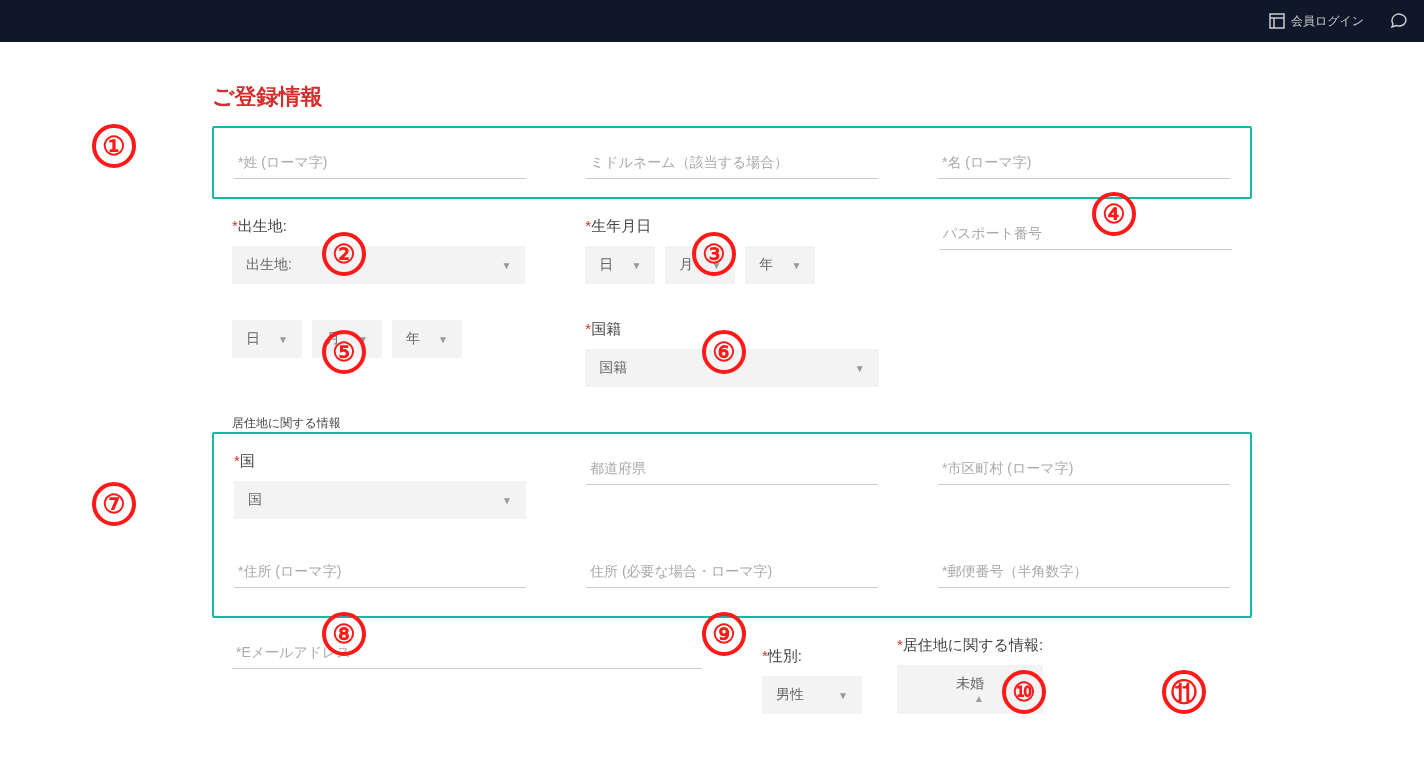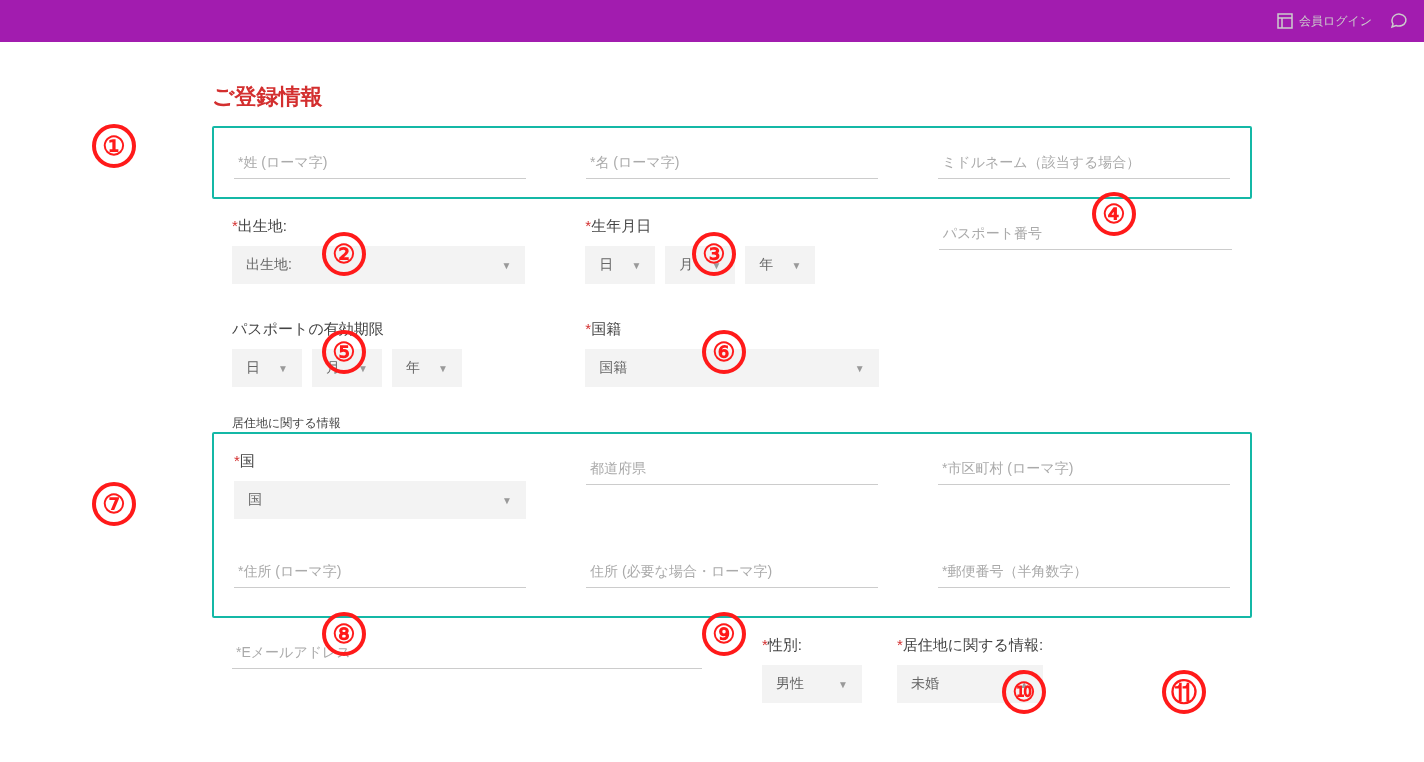--- a/index.html
+++ b/index.html
@@ -1,19 +1,19 @@
 <!DOCTYPE html>
 <html><head>
 <meta charset="utf-8">
 <style>
   * { box-sizing: border-box; margin: 0; padding: 0; }
   body { font-family: "Hiragino Sans", "Meiryo", sans-serif; background: #fff; color: #333; }
   .topbar {
-    background: #a21caf; height: 42px; display: flex; align-items: center;
-    justify-content: flex-end; padding: 16px 16px; color: #ccc; font-size: 12px;
+    background: #0f172a; height: 42px; display: flex; align-items: center;
+    justify-content: flex-end; padding: 16px 16px; color: #ccc; font-size: 12px; gap: 8px;
   }
   .topbar .login { display: flex; align-items: center; gap: 6px; margin-right: 18px; cursor: pointer; }
   .topbar svg { fill: none; stroke: #ccc; stroke-width: 1.5; }
   .container { max-width: 1280px; margin: 0 auto; padding: 40px 90px 40px 60px; position: relative; }
   .section-title { color: #d32f2f; font-size: 22px; font-weight: 700; margin-left: 80px; margin-bottom: 14px; }
   .field-row { display: flex; gap: 60px; margin-left: 80px; margin-right: 10px; padding: 18px 20px; align-items: flex-start; }
   .field-col { flex: 1; min-width: 0; }
   .label { font-size: 15px; color: #444; margin-bottom: 10px; display: block; }
   .req { color: #d32f2f; }
   .text-input {
@@ -57,24 +57,24 @@
 
 <div class="container">
 
   <h2 class="section-title">ご登録情報</h2>
 
   <div class="field-row highlight-box" style="position:relative;">
     <div class="field-col">
       <input class="text-input" placeholder="*姓 (ローマ字)" style="">
     </div>
     <div class="field-col">
-      <input class="text-input" placeholder="*名 (ローマ字)" style="">
+      <input class="text-input" placeholder="ミドルネーム（該当する場合）" style="">
     </div>
     <div class="field-col">
-      <input class="text-input" placeholder="ミドルネーム（該当する場合）" style="">
+      <input class="text-input" placeholder="*名 (ローマ字)" style="">
     </div>
   </div>
 
   <div class="field-row">
     <div class="field-col">
       <span class="label"><span class="req">*</span><span>出生地:</span></span>
       <div class="dropdown wide">
         <span>出生地:</span>
           <span class="caret">▼</span>
       </div>
@@ -96,21 +96,20 @@
           </div>
       </div>
     </div>
     <div class="field-col">
       <input class="text-input" placeholder="パスポート番号" style="">
     </div>
   </div>
 
   <div class="field-row">
     <div class="field-col">
-      <span class="label">パスポートの有効期限</span>
       <div class="date-group">
         <div class="dropdown">
             <span>日</span>
             <span class="caret">▼</span>
           </div>
         <div class="dropdown">
             <span>月</span>
             <span class="caret">▼</span>
           </div>
         <div class="dropdown">
@@ -167,21 +166,21 @@
     <div class="field-col" style="display:flex; gap:35px;align-items:flex-end;">
       <div>
         <span class="label"><span class="req">*</span><span>性別:</span></span>
         <div class="dropdown" style="min-width:100px;">
           <span>男性</span>
             <span class="caret">▼</span>
         </div>
       </div>
       <div>
         <span class="label"><span class="req">*</span><span>居住地に関する情報:</span></span>
-        <div class="dropdown" style="min-width:100px;">
+        <div class="dropdown" style="min-width:100px;flex-direction:column;">
           <span>未婚</span>
             <span class="caret">▲</span>
         </div>
       </div>
     </div>
   </div>
 
   <div class="annot" style="top:82px; left:20px;">①</div>
   <div class="annot" style="top:190px; left:250px;">②</div>
   <div class="annot" style="top:190px; left:620px;">③</div>

